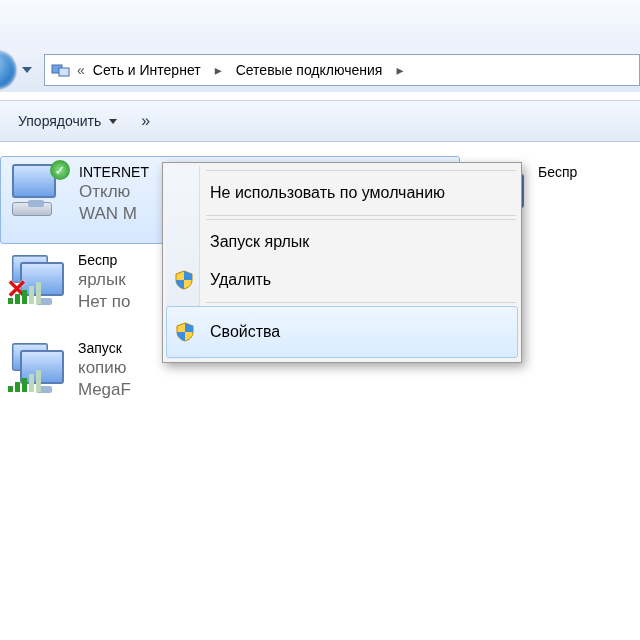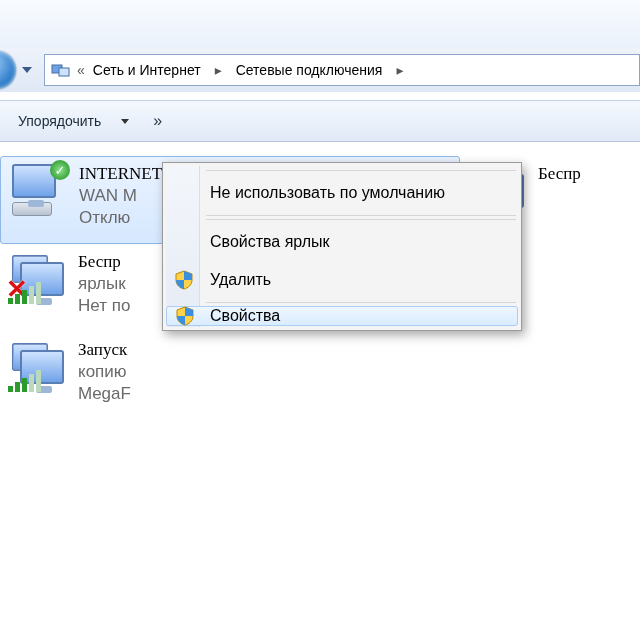--- a/index.html
+++ b/index.html
@@ -31,35 +31,35 @@
   .top-band { position:absolute; left:0; right:0; top:0; height:48px;
     background: linear-gradient(#f8fbff, #eaf1fb); }
 
   
   .toolbar {
     position:absolute; left:0; right:0; top:100px; height:42px;
     background: linear-gradient(#f4f8fe, #e1eaf7);
     border-top:1px solid #c7d4e8; border-bottom:1px solid #b7c6dd;
     display:flex; align-items:center; padding-left:8px; gap:4px;
   }
-  .tbtn { padding:6px 10px; display:flex; align-items:center; gap:18px; color:#1a2a3a; }
+  .tbtn { padding:6px 10px; display:flex; align-items:center; gap:6px; color:#1a2a3a; }
   .tbtn .dd { margin-left:2px; }
   .tsep-overflow { padding:0 10px; color:#2a3a4a; }
 
   
   .content { position:absolute; left:0; right:0; top:142px; bottom:0; background:#fff; }
 
   .col-left  { position:absolute; left:0;  top:14px; width:460px; }
   .col-right { position:absolute; left:460px; top:14px; right:0; }
 
   .conn { display:flex; gap:12px; padding:6px 8px 8px 0; min-height:88px; }
   .conn.selected { background:linear-gradient(#eaf3ff,#d6e8ff); border:1px solid #8fb8e8; border-radius:3px; padding:5px 7px 7px 0; }
   .conn .ic { width:66px; display:flex; align-items:flex-start; justify-content:center; padding-top:2px; }
   .conn .txt { display:flex; flex-direction:column; gap:2px; padding-top:2px; min-width:0; }
-  .conn .title { font-size:17px; color:#000; white-space:nowrap; overflow:hidden;font-family:Liberation Serif, serif; }
+  .conn .title { font-size:14px; color:#000; white-space:nowrap; overflow:hidden; }
   .conn .line  { font-size:17px; color:#6a6a6a; white-space:nowrap; overflow:hidden; }
 
   
   .mon { width:44px; height:34px; background:linear-gradient(#cfe3ff,#6fa2e8); border:2px solid #5a7eb4; border-radius:3px; position:relative; }
   .mon:after { content:""; position:absolute; left:14px; top:34px; width:16px; height:7px; background:#9fb7d6; border-radius:2px; }
   .mon-pair { position:relative; width:54px; height:46px; }
   .mon-pair .mon.a{ position:absolute; left:2px; top:0; transform:scale(.82);}
   .mon-pair .mon.b{ position:absolute; left:14px; top:10px; }
   .cross { position:absolute; left:0; top:22px; color:#d11; font-weight:bold; font-size:26px; text-shadow:0 0 2px #fff;}
   .bars { position:absolute; left:2px; top:30px; display:flex; gap:2px; align-items:flex-end;}
@@ -76,21 +76,21 @@
     background:#f4f4f4; border:1px solid #9b9b9b; box-shadow:3px 4px 10px rgba(0,0,0,.35);
     padding:4px 3px;
   }
   .ctx .strip { position:absolute; left:3px; top:3px; bottom:3px; width:34px;
     background:linear-gradient(#f3f6fb,#e6ecf5); border-right:1px solid #d9dde4; }
   .ctx ul { list-style:none; position:relative; }
   .ctx li { height:38px; display:flex; align-items:center; padding-left:44px; font-size:16px; position:relative; }
   .ctx li.bold { font-weight:600; }
   .ctx li.disabled { color:#9a9a9a; }
   .ctx li.sep { height:0; border-top:1px solid #d6d6d6; margin:3px 2px 3px 40px; padding:0; }
-  .ctx li.hover { background:linear-gradient(#eef6ff,#d9ecff); border:1px solid #aacdf3; border-radius:3px; padding-left:43px; height:20px; }
+  .ctx li.hover { background:linear-gradient(#eef6ff,#d9ecff); border:1px solid #aacdf3; border-radius:3px; padding-left:43px; height:52px; }
   .ctx .shield { position:absolute; left:8px; width:20px; height:22px; display:flex; align-items:center; justify-content:center;}
   .shield svg{display:block;}
 
   .tri-down { width:0;height:0;border-left:5px solid transparent;border-right:5px solid transparent;border-top:6px solid #3a5a88; display:inline-block;}
   .tri-down.small{border-left-width:4px;border-right-width:4px;border-top-width:5px;border-top-color:#333;}
   .chev { color:#555; font-size:14px;}
   .dbl-chev{ font-size:16px; color:#2a3a4a; letter-spacing:-3px;}
 </style>
 </head>
 <body>
@@ -136,22 +136,22 @@
         <div style="position:relative">
           <div class="mon"></div>
           <div class="ok-badge">
               <span>✓</span>
             </div>
           <div class="modem"></div>
         </div>
       </div>
       <div class="txt">
         <div class="title">INTERNET</div>
+        <div class="line">Отклю</div>
         <div class="line">WAN M</div>
-        <div class="line">Отклю</div>
       </div>
     </div>
 
     <div class="conn">
       <div class="ic">
         <div class="mon-pair">
           <div class="mon a"></div>
             <div class="mon b"></div>
           <span class="cross">✕</span>
           <div class="bars">
@@ -212,21 +212,21 @@
 <div class="ctx">
   <div class="strip"></div>
   <ul>
     <li class="sep"></li>
     <li>
         <span>Не использовать по умолчанию</span>
       </li>
     <li class="sep"></li>
     <li class="sep"></li>
     <li>
-        <span>Свойства ярлык</span>
+        <span>Запуск ярлык</span>
       </li>
     <li>
       <span class="shield">
         <svg width="18" height="20">
             <path d="M9 1 L17 4 V10 C17 15 13 18 9 19 C5 18 1 15 1 10 V4 Z" fill="#ffd24a" stroke="#b88700"></path>
             <path d="M9 1 L17 4 V10 L9 10 Z" fill="#3b8fe0"></path>
             <path d="M9 10 L9 19 C5 18 1 15 1 10 Z" fill="#3b8fe0"></path>
           </svg>
       </span>
       <span>Удалить</span>

